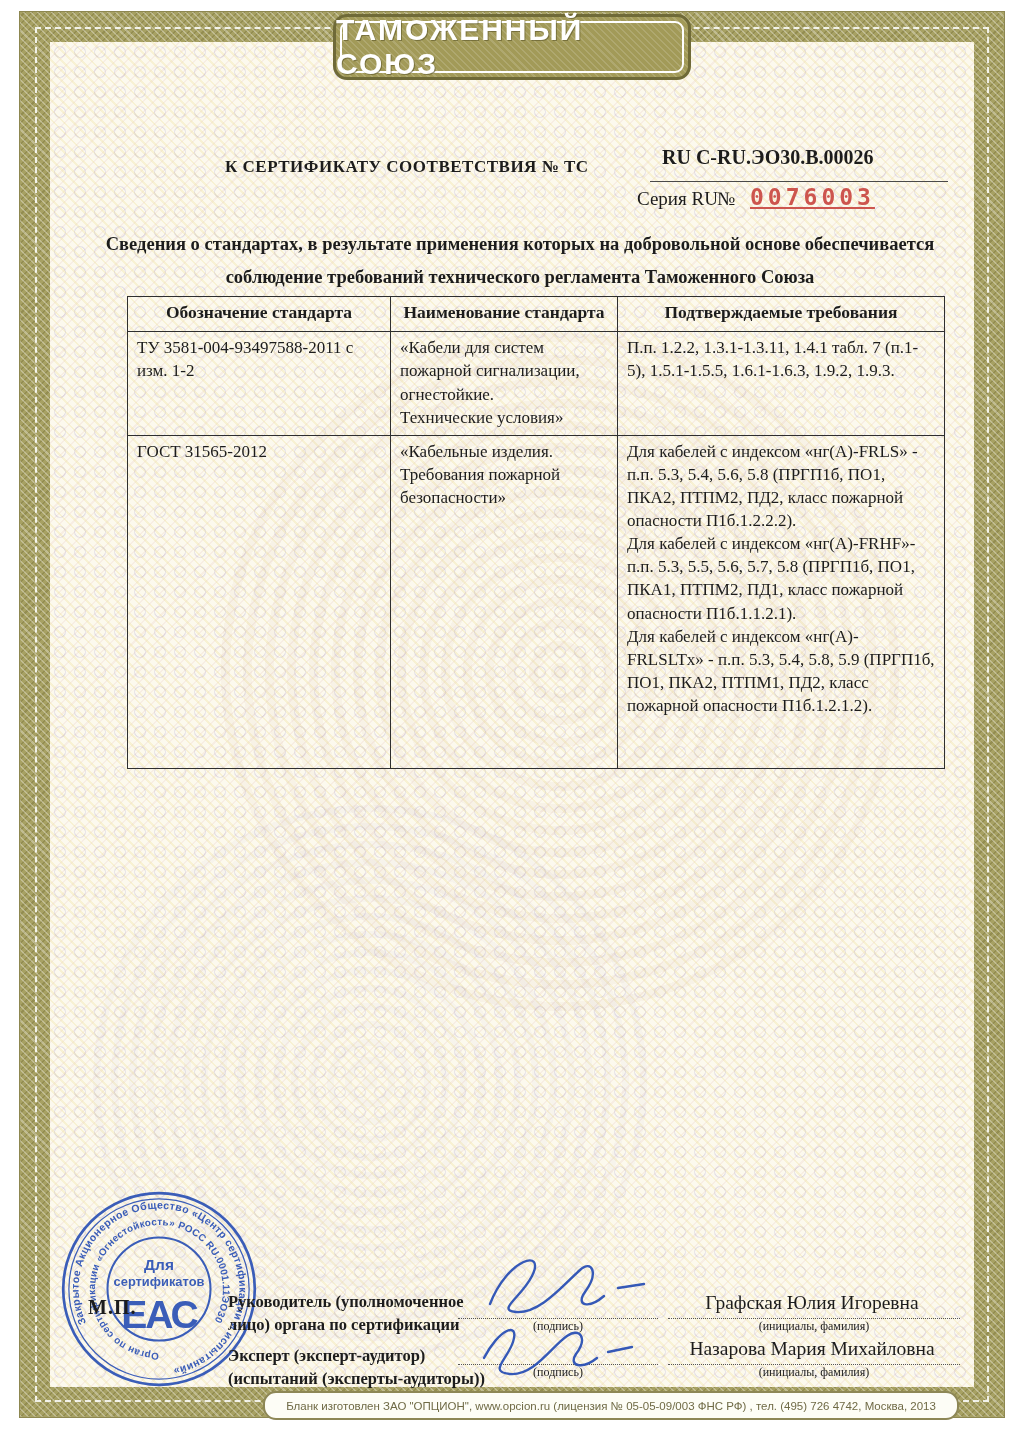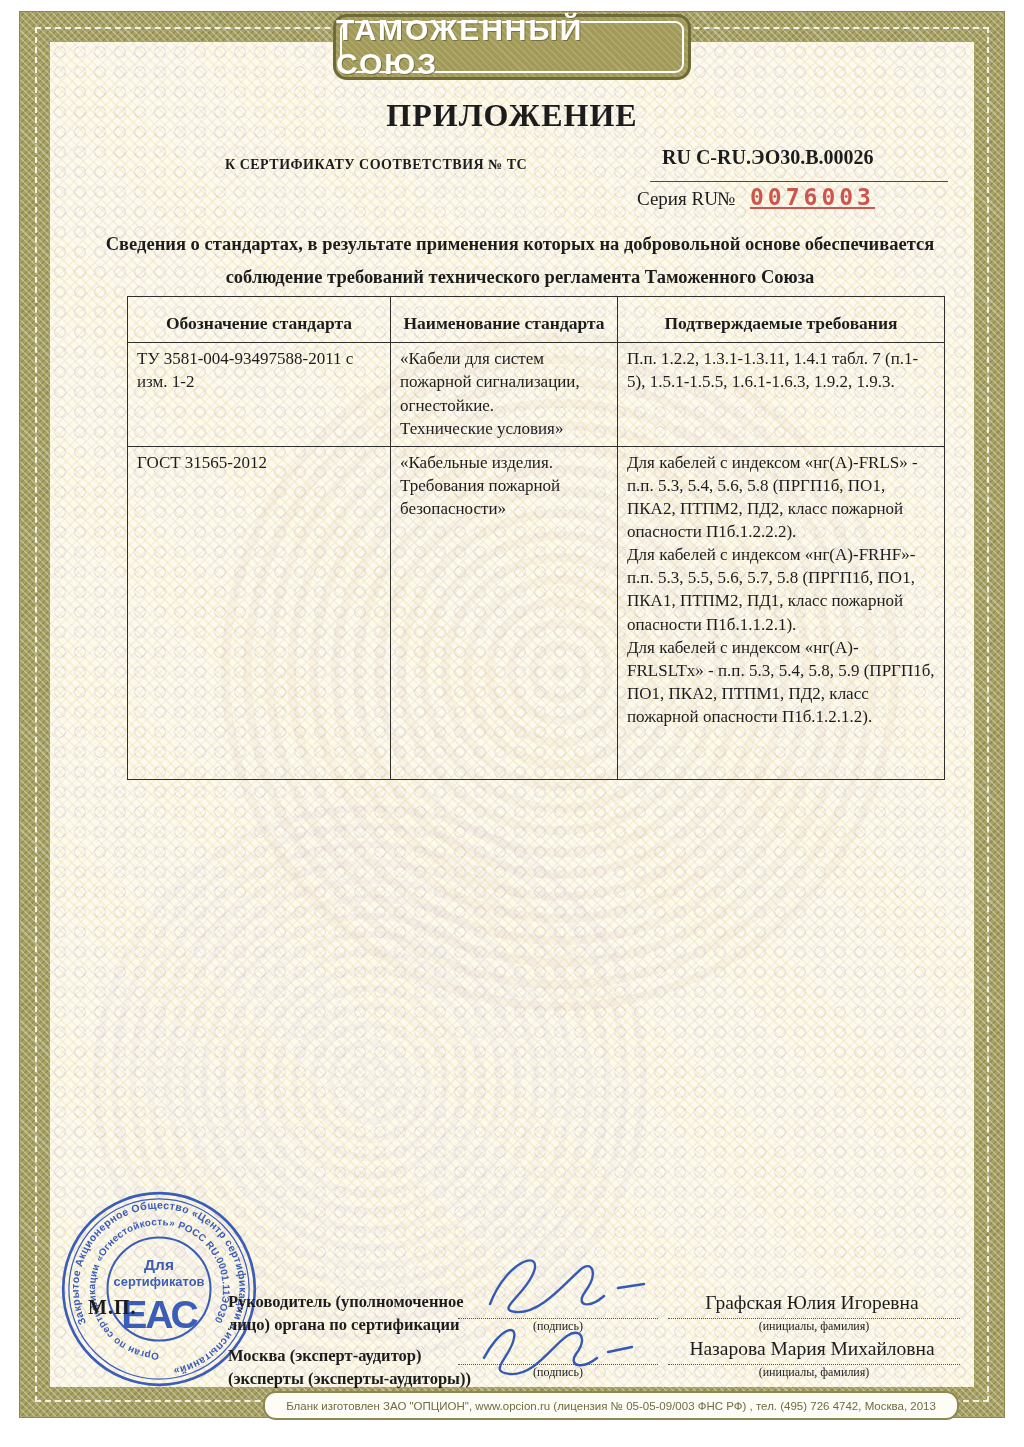--- a/index.html
+++ b/index.html
@@ -28,32 +28,32 @@
   .banner{position:absolute;left:50%;transform:translateX(-50%);top:14px;width:352px;height:60px;
           background-color:#a29a58;border:3px solid #6f6a38;border-radius:14px;z-index:6;
           background-image:repeating-linear-gradient(45deg, rgba(255,255,255,.14) 0 1.5px, transparent 1.5px 5px);
           display:flex;align-items:center;justify-content:center;}
   .banner::after{content:"";position:absolute;inset:4px;border:2px solid #ffffff;border-radius:9px;}
   .banner span{font-family:"Liberation Sans","DejaVu Sans",sans-serif;font-weight:bold;font-size:30px;
           color:#ffffff;letter-spacing:2px;text-shadow:1px 1px 0 rgba(90,85,40,.6);z-index:1;}
   
   .abs{position:absolute;}
   .title{left:0;width:1024px;top:97px;text-align:center;font-size:32px;font-weight:bold;letter-spacing:1px;}
-  .cert-label{left:225px;top:157px;font-size:14px;font-weight:bold;letter-spacing:.5px;}
+  .cert-label{left:225px;top:157px;font-size:17px;font-weight:bold;letter-spacing:.5px;}
   .cert-number{left:662px;top:146px;font-size:20px;font-weight:bold;}
   .cert-line{left:650px;top:181px;width:298px;border-top:1.5px solid #4a4a4a;}
   .series-label{left:637px;top:188px;font-size:19px;}
   .num-sign{left:717px;top:188px;font-size:19px;}
   .serial{left:750px;top:184px;font-family:"DejaVu Sans Mono","Liberation Mono",monospace;
           font-weight:bold;font-size:23px;letter-spacing:4px;color:#cd554e;text-decoration:underline;}
   .intro{left:82px;width:876px;top:228px;text-align:center;font-weight:bold;font-size:18.5px;line-height:1.76;}
   
   table.std{position:absolute;left:127px;top:296px;width:817px;border-collapse:collapse;table-layout:fixed;}
   table.std th,table.std td{border:1.6px solid #2f2f2f;font-size:17px;vertical-align:top;padding:4px 9px 6px 9px;}
-  table.std th{font-weight:bold;text-align:center;font-size:17.5px;line-height:1.45;padding-top:14px;}
+  table.std th{font-weight:bold;text-align:center;font-size:17.5px;line-height:1.45;padding-top:3px;}
   table.std td{line-height:1.36;margin-top:40px;}
   .prelines{white-space:pre-line;}
   .r1 td{height:88px;}
   .r2 td{height:322px;}
   
   .stamp{position:absolute;left:56px;top:1186px;width:206px;height:206px;z-index:2;opacity:.92;}
   .mp{left:88px;top:1296px;font-size:20px;font-weight:bold;z-index:3;letter-spacing:1px;}
   .role{font-weight:bold;font-size:16.5px;line-height:1.4;z-index:3;}
   .role1{left:228px;top:1290px;width:252px;}
   .role2{left:228px;top:1344px;width:272px;}
@@ -86,21 +86,20 @@
     <div class="inner">
       <div class="watermark"></div>
       <div class="watermark2"></div>
     </div>
   </div>
 
   <div class="banner">
     <span>ТАМОЖЕННЫЙ СОЮЗ</span>
   </div>
 
-  <div class="abs title">ПРИЛОЖЕНИЕ</div>
   <div class="abs cert-label">К СЕРТИФИКАТУ СООТВЕТСТВИЯ  № ТС</div>
   <div class="abs cert-number">RU C-RU.ЭО30.В.00026</div>
   <div class="abs cert-line"></div>
   <div class="abs series-label">Серия RU</div>
   <div class="abs num-sign">№</div>
   <div class="abs serial">0076003</div>
 
   <div class="abs intro">Сведения о стандартах, в результате применения которых на добровольной основе обеспечивается соблюдение требований технического регламента Таможенного Союза</div>
 
   <table class="std">
@@ -148,21 +147,21 @@
       <textPath href="#ringInnerPath">Орган по сертификации «Огнестойкость» РОСС RU.0001.11ЭО30</textPath>
     </text>
     <text x="100" y="82" text-anchor="middle" font-family="Liberation Sans, DejaVu Sans, sans-serif" font-size="15" font-weight="bold" fill="#2b51b5">Для</text>
     <text x="100" y="97" text-anchor="middle" font-family="Liberation Sans, DejaVu Sans, sans-serif" font-size="12.5" font-weight="bold" fill="#2b51b5">сертификатов</text>
     <text x="100" y="138" text-anchor="middle" font-family="Liberation Sans, DejaVu Sans, sans-serif" font-size="38" font-weight="bold" fill="#2b51b5" letter-spacing="-2">ЕАС</text>
   </svg>
 
   <div class="abs mp">М.П.</div>
 
   <div class="abs role role1">Руководитель (уполномоченное лицо) органа по сертификации</div>
-  <div class="abs role role2">Москва (эксперт-аудитор) (эксперты (эксперты-аудиторы))</div>
+  <div class="abs role role2">Эксперт (эксперт-аудитор) (испытаний (эксперты-аудиторы))</div>
 
   <div class="abs sig-line sigline1"></div>
   <div class="abs sig-line sigline2"></div>
   <div class="abs sig-line nameline1"></div>
   <div class="abs sig-line nameline2"></div>
 
   <div class="abs caption cap-s1">(подпись)</div>
   <div class="abs caption cap-s2">(подпись)</div>
   <div class="abs caption cap-n1">(инициалы, фамилия)</div>
   <div class="abs caption cap-n2">(инициалы, фамилия)</div>

